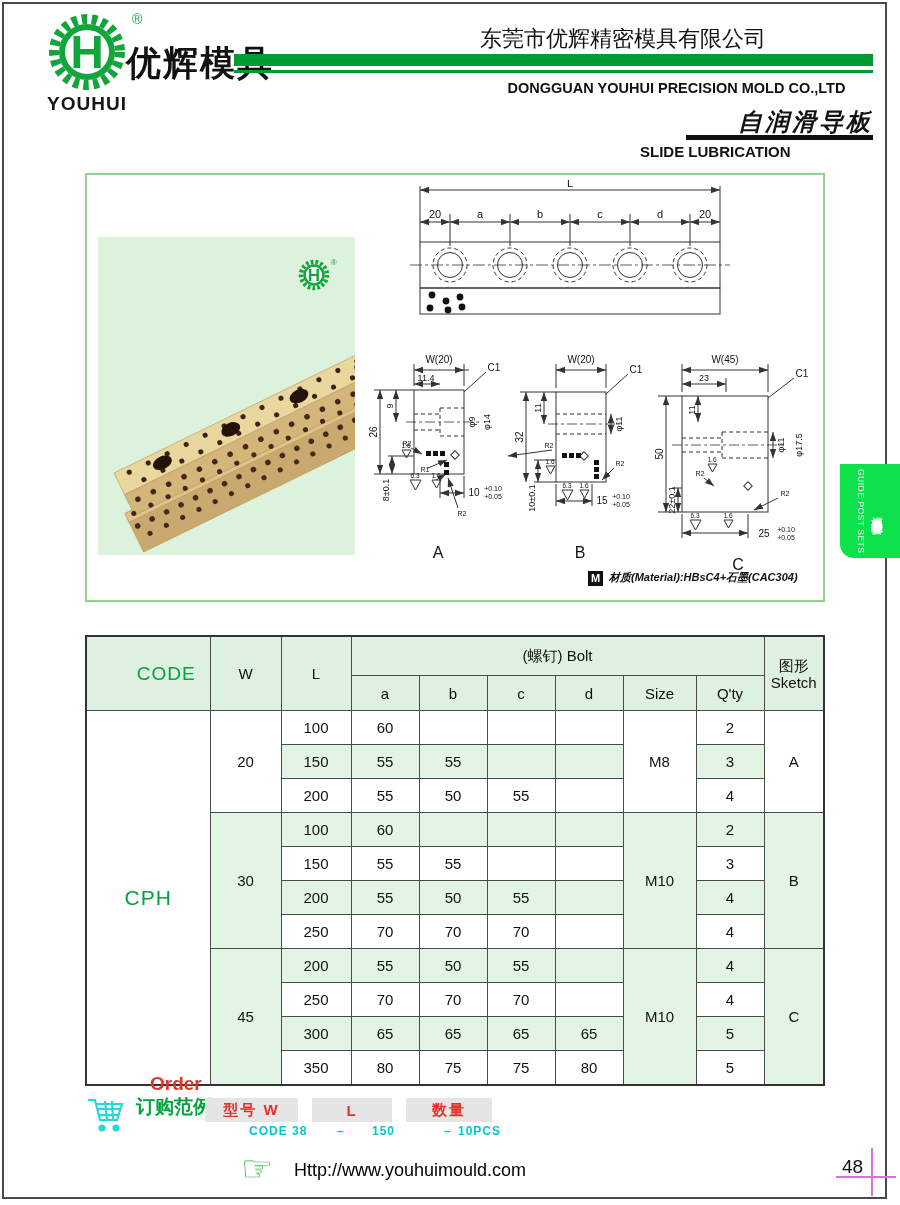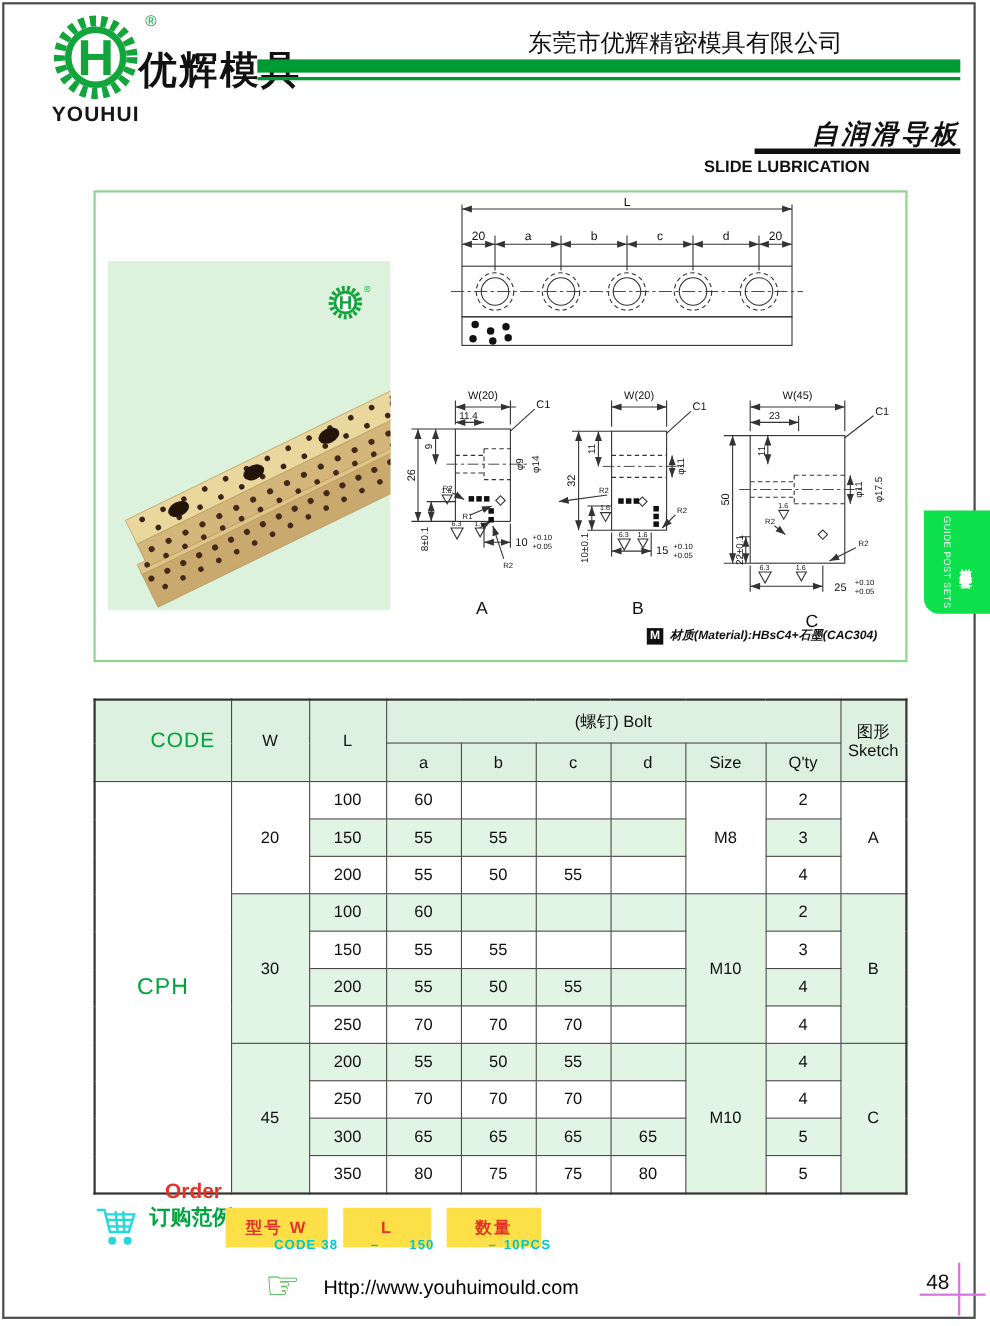--- a/index.html
+++ b/index.html
@@ -38,21 +38,21 @@
   #spec-table td{height:33px;background:#fff;}
   #spec-table tr.alt td{background:#e2f4e3;}
   #spec-table td.merged{background:#fff;}
   #spec-table tr.gstart td{border-top:1.5px solid #333;}
   #spec-table{border:2px solid #333;}
   #spec-table td.code-cell{color:#00a43c;font-size:21px;letter-spacing:1px;}
   .sketch-2line{line-height:17px;font-size:15px;}
   
   #order-cn{left:136px;top:1094px;font-size:19px;font-weight:bold;color:#00a43c;}
   #order-en{left:150px;top:1073px;font-size:19px;font-weight:bold;color:#e53228;}
-  .order-box{top:1098px;height:36px;background:#fde047;color:#e53228;font-weight:bold;font-size:15px;
+  .order-box{top:1098px;height:24px;background:#e5e5e5;color:#e53228;font-weight:bold;font-size:15px;
              display:flex;align-items:center;justify-content:center;letter-spacing:2px;}
   .order-ex{top:1124px;color:#00c8d2;font-weight:bold;font-size:12px;letter-spacing:1px;margin-left:36px;}
   
   #hand-icon{left:241px;top:1148px;font-size:36px;color:#3db53d;}
   #footer-url{left:294px;top:1160px;font-size:18px;color:#000000;}
   #page-num{left:842px;top:1156px;font-size:19px;color:#111;}
   .crop-v{left:871px;top:1148px;width:2px;height:48px;background:#d873dd;}
   .crop-h{left:836px;top:1176px;width:60px;height:2px;background:#d873dd;}
   svg text{font-family:"Liberation Sans", sans-serif;}
 </style>
@@ -66,20 +66,21 @@
     <circle cx="47" cy="44" r="33" fill="none" stroke="#12a53c" stroke-width="10" stroke-dasharray="5.5 4.5"></circle>
     <circle cx="47" cy="44" r="25" fill="#fff" stroke="#12a53c" stroke-width="6"></circle>
     <text x="47" y="60" text-anchor="middle" font-size="46" font-weight="bold" fill="#12a53c" font-family="Liberation Serif, serif">H</text>
     <text x="92" y="16" font-size="14" fill="#12a53c">®</text>
     <text x="47" y="102" text-anchor="middle" font-size="19" font-weight="bold" letter-spacing="1" font-family="Liberation Serif, serif" fill="#161616">YOUHUI</text>
   </svg>
   <div class="abs" id="brand-cn">优辉模具</div>
   <div class="abs" id="bar-thick"></div>
   <div class="abs" id="bar-thin"></div>
   <div class="abs" id="company-cn">东莞市优辉精密模具有限公司</div>
+  <div class="abs" id="company-en">DONGGUAN YOUHUI PRECISION MOLD CO.,LTD</div>
   <div class="abs" id="product-cn">自润滑导板</div>
   <div class="abs" id="title-bar"></div>
   <div class="abs" id="product-en">SLIDE LUBRICATION</div>
 
   <div class="abs" id="frame"></div>
 
   <svg class="abs" id="photo" viewBox="0 0 257 318">
     <rect x="0" y="0" width="257" height="318" fill="#dcf2dc"></rect>
     <g>
       <circle cx="216" cy="38" r="13" fill="none" stroke="#12a53c" stroke-width="4.5" stroke-dasharray="2.6 2.2"></circle>

